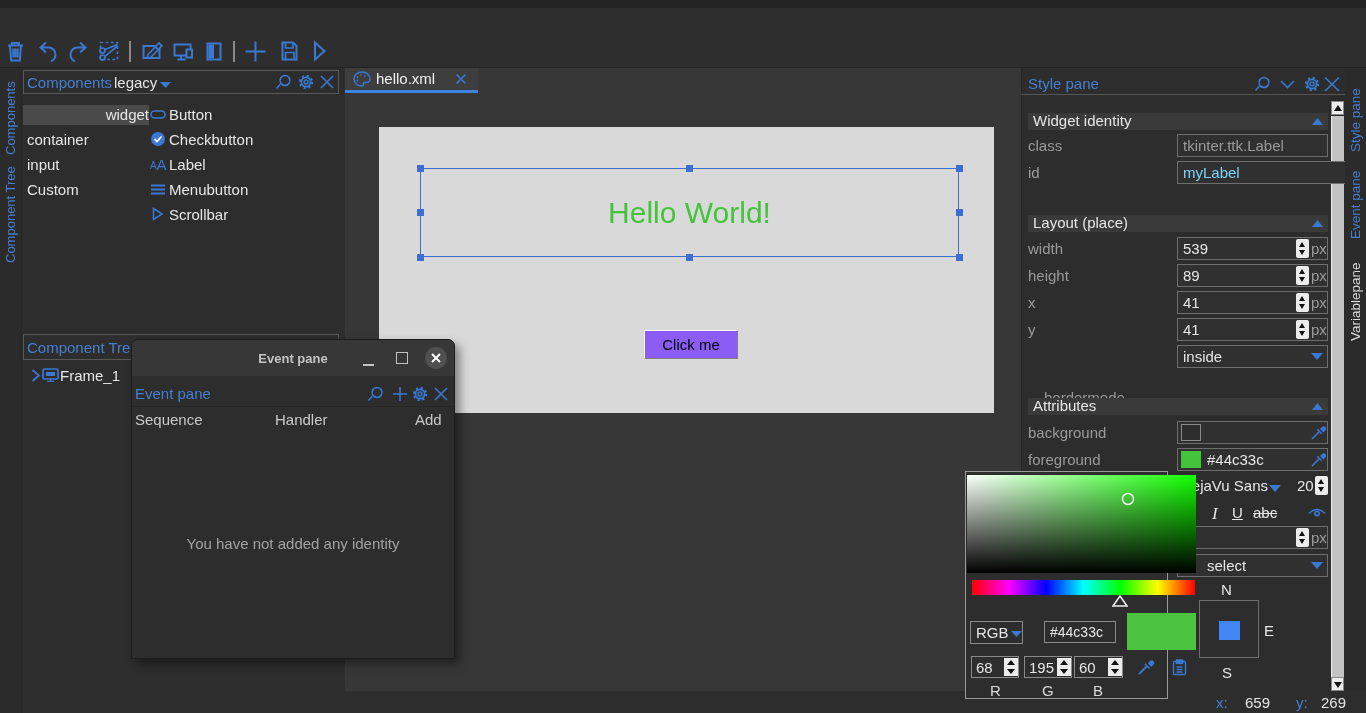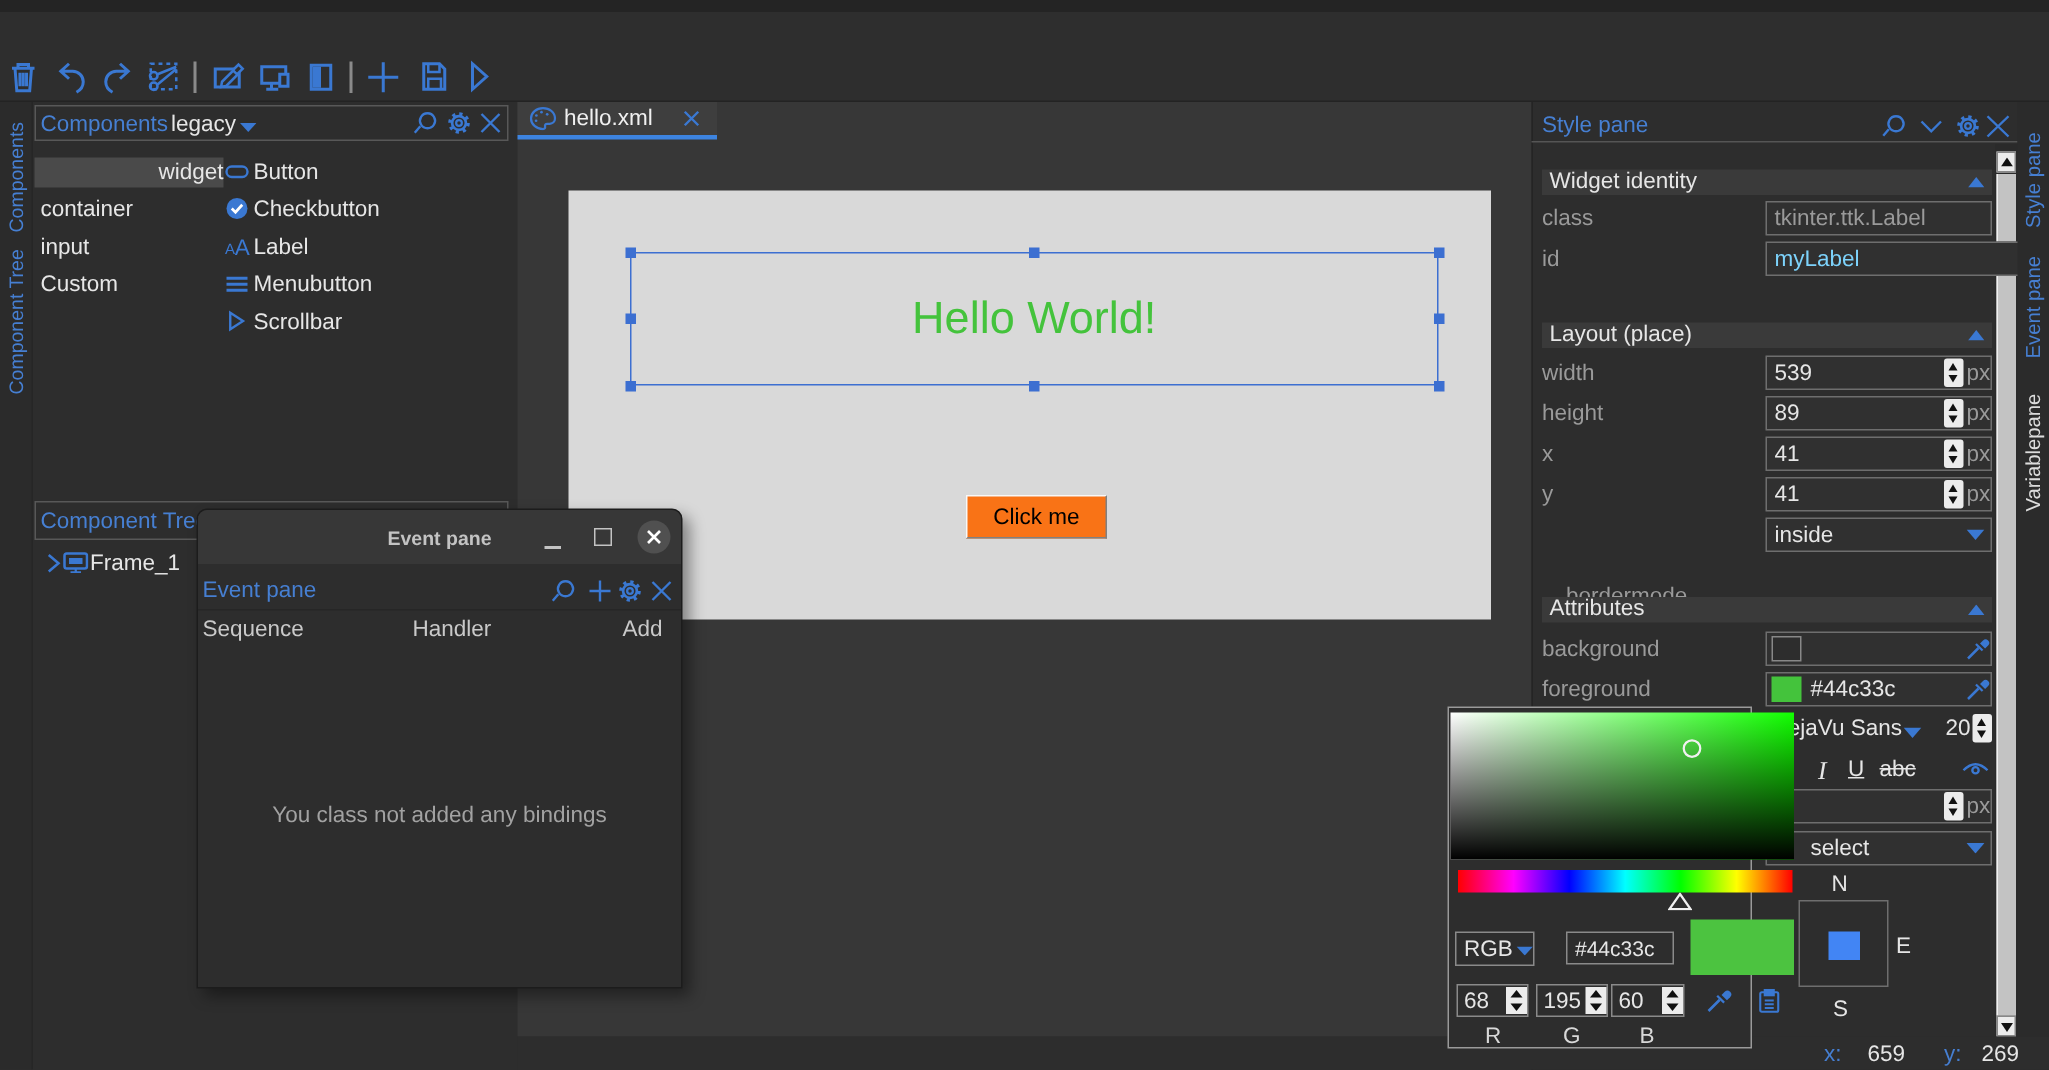--- a/index.html
+++ b/index.html
@@ -150,21 +150,21 @@
 
     <div class="abs" style="left:72px;top:97px;width:7px;height:7px;background:#3c6fd1;"></div>
     <div class="abs" style="left:341px;top:97px;width:7px;height:7px;background:#3c6fd1;"></div>
     <div class="abs" style="left:611px;top:97px;width:7px;height:7px;background:#3c6fd1;"></div>
     <div class="abs" style="left:72px;top:141px;width:7px;height:7px;background:#3c6fd1;"></div>
     <div class="abs" style="left:611px;top:141px;width:7px;height:7px;background:#3c6fd1;"></div>
     <div class="abs" style="left:72px;top:186px;width:7px;height:7px;background:#3c6fd1;"></div>
     <div class="abs" style="left:341px;top:186px;width:7px;height:7px;background:#3c6fd1;"></div>
     <div class="abs" style="left:611px;top:186px;width:7px;height:7px;background:#3c6fd1;"></div>
 
-    <div class="abs" style="left:299px;top:262px;width:94px;height:29px;background:#f97316;border-top:1.5px solid #f8f8f8;border-left:1.5px solid #f8f8f8;border-right:1.5px solid #808080;border-bottom:1.5px solid #808080;font-size:15px;color:#000;display:flex;align-items:center;justify-content:center;">Click me</div>
+    <div class="abs" style="left:299px;top:262px;width:94px;height:29px;background:#8b5cf6;border-top:1.5px solid #f8f8f8;border-left:1.5px solid #f8f8f8;border-right:1.5px solid #808080;border-bottom:1.5px solid #808080;font-size:15px;color:#000;display:flex;align-items:center;justify-content:center;">Click me</div>
   </div>
 
   <div class="abs" style="left:1021px;top:68px;width:324px;height:645px;background:#2d2d2d;border-left:1px solid #242424;"></div>
   <div id="rightpanel" class="abs" style="left:1021px;top:68px;width:324px;height:645px;font-size:15px;">
     <span class="abs blue" style="left:7px;top:7px;">Style pane</span>
     <svg class="abs" style="left:233px;top:8px;" width="90" height="16" fill="none" stroke="#3a78d2" stroke-width="1.6">
       <path d="M5.2 10.2 l-3.7 4.3 M10 1.5 a5 5 0 1 0 0.01 0"></path>
       <path d="M27 5 l6.5 6.5 6.5-6.5"></path>
       <g transform="translate(50,0)">
           <circle cx="8" cy="8" r="4.6" stroke-width="1.8"></circle>
@@ -313,21 +313,21 @@
           <circle cx="8" cy="8" r="4.6" stroke-width="1.8"></circle>
           <circle cx="8" cy="8" r="6" stroke-width="2.4" stroke-dasharray="2.1 2.61"></circle>
           <circle cx="8" cy="8" r="1.9" stroke-width="1.5"></circle>
         </g>
       <path d="M68 2 l12 12 M80 2 l-12 12"></path>
     </svg>
     <div class="abs" style="left:0;top:66px;width:322px;height:1px;background:#262626;"></div>
     <span class="abs" style="left:3px;top:71px;color:#c9c9c9;">Sequence</span>
     <span class="abs" style="left:143px;top:71px;color:#c9c9c9;">Handler</span>
     <span class="abs" style="left:283px;top:71px;color:#c9c9c9;">Add</span>
-    <div class="abs" style="left:0;top:195px;width:322px;text-align:center;color:#a2a2a2;">You class not added any bindings</div>
+    <div class="abs" style="left:0;top:195px;width:322px;text-align:center;color:#a2a2a2;">You have not added any identity</div>
   </div>
 
   <div id="picker" class="abs" style="left:965px;top:471px;width:203px;height:228px;background:#2d2d2d;border:1px solid #9a9a9a;font-size:15px;">
     <div class="abs" style="left:1px;top:3px;width:229px;height:98px;background:linear-gradient(to top, #000, rgba(0,0,0,0)), linear-gradient(to right, #fff, hsl(116,100%,50%));"></div>
     <svg class="abs" style="left:155px;top:20px;" width="14" height="14" fill="none" stroke="#f0f0f0" stroke-width="1.5">
         <circle cx="7" cy="7" r="5.5"></circle>
       </svg>
     <div class="abs" style="left:6px;top:108px;width:223px;height:15px;background:linear-gradient(to right, #f00 0%, #f0f 16.6%, #00f 33.3%, #0ff 50%, #0f0 66.6%, #ff0 83.3%, #f00 100%);"></div>
     <svg class="abs" style="left:146px;top:123px;" width="16" height="12">
         <path d="M8 1 L15 11 H1 z" fill="#2d2d2d" stroke="#f0f0f0" stroke-width="1.5"></path>

